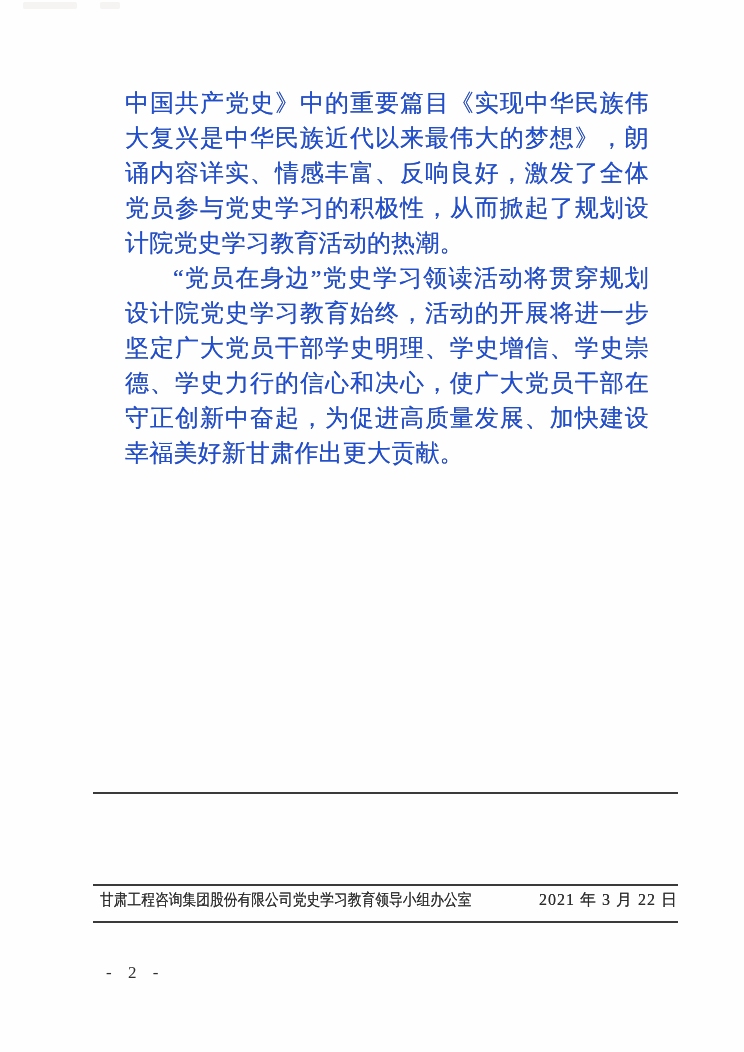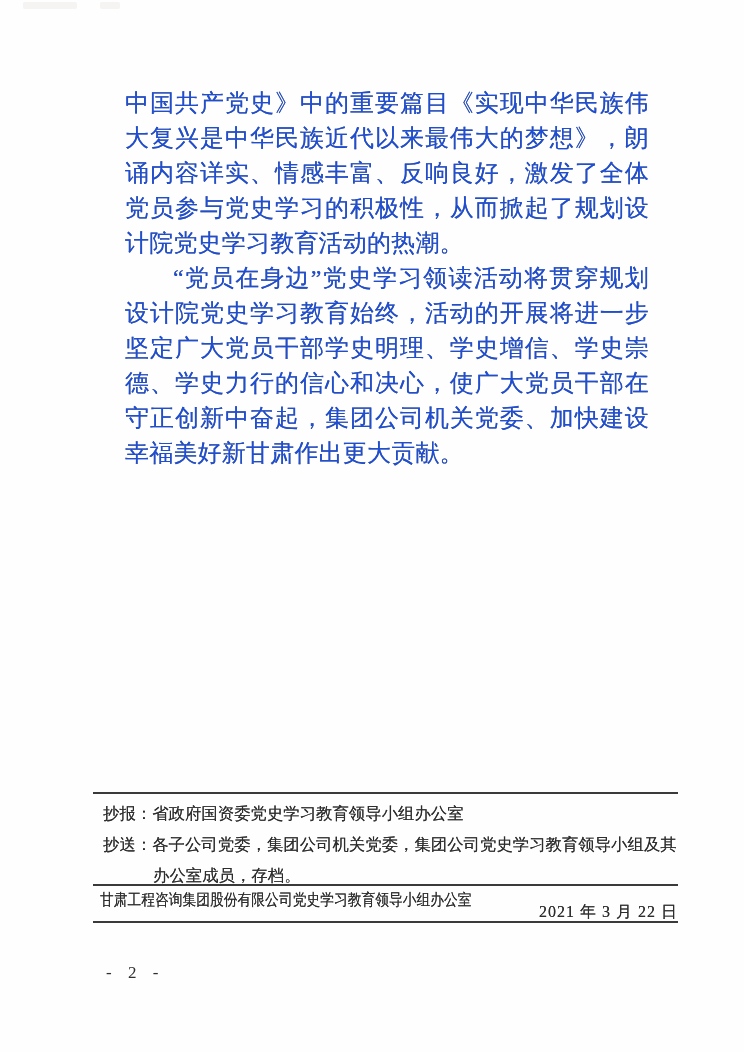--- a/index.html
+++ b/index.html
@@ -71,21 +71,21 @@
     color: #2d2d2d;
     text-shadow: 0 0 0.4px #555;
     white-space: nowrap;
   }
   .issuer-row .issuer {
     display: inline-block;
     transform: scaleX(0.86);
     transform-origin: left center;
     letter-spacing: 0px;
   }
-  .issuer-row .date { letter-spacing: 1px; margin-top: 12px; }
+  .issuer-row .date { letter-spacing: 1px; }
 
   .page-number {
     position: absolute;
     left: 106px;
     top: 963px;
     font-size: 17px;
     color: #2f2f2f;
     letter-spacing: 6px;
     font-family: "Liberation Serif", "DejaVu Serif", serif;
   }
@@ -93,33 +93,25 @@
 </head>
 <body>
 
 <div class="page">
 
   <div class="artifact a1"></div>
   <div class="artifact a2"></div>
 
   <div class="body-text">
     <p>中国共产党史》中的重要篇目《实现中华民族伟大复兴是中华民族近代以来最伟大的梦想》，朗诵内容详实、情感丰富、反响良好，激发了全体党员参与党史学习的积极性，从而掀起了规划设计院党史学习教育活动的热潮。</p>
-    <p class="indented">“党员在身边”党史学习领读活动将贯穿规划设计院党史学习教育始终，活动的开展将进一步坚定广大党员干部学史明理、学史增信、学史崇德、学史力行的信心和决心，使广大党员干部在守正创新中奋起，集团公司机关党委、加快建设幸福美好新甘肃作出更大贡献。</p>
+    <p class="indented">“党员在身边”党史学习领读活动将贯穿规划设计院党史学习教育始终，活动的开展将进一步坚定广大党员干部学史明理、学史增信、学史崇德、学史力行的信心和决心，使广大党员干部在守正创新中奋起，为促进高质量发展、加快建设幸福美好新甘肃作出更大贡献。</p>
   </div>
 
   <div class="rule r1"></div>
 
-  <div class="copy-block">
-    <div class="copy-row">
-      <span>抄报：</span><span>省政府国资委党史学习教育领导小组办公室</span>
-    </div>
-    <div class="copy-row">
-      <span>抄送：</span><span>各子公司党委，集团公司机关党委，集团公司党史学习教育领导小组及其办公室成员，存档。</span>
-    </div>
-  </div>
 
   <div class="rule r2"></div>
 
   <div class="issuer-row">
     <span class="issuer">甘肃工程咨询集团股份有限公司党史学习教育领导小组办公室</span>
     <span class="date">2021 年 3 月 22 日</span>
   </div>
 
   <div class="rule r3"></div>
 

